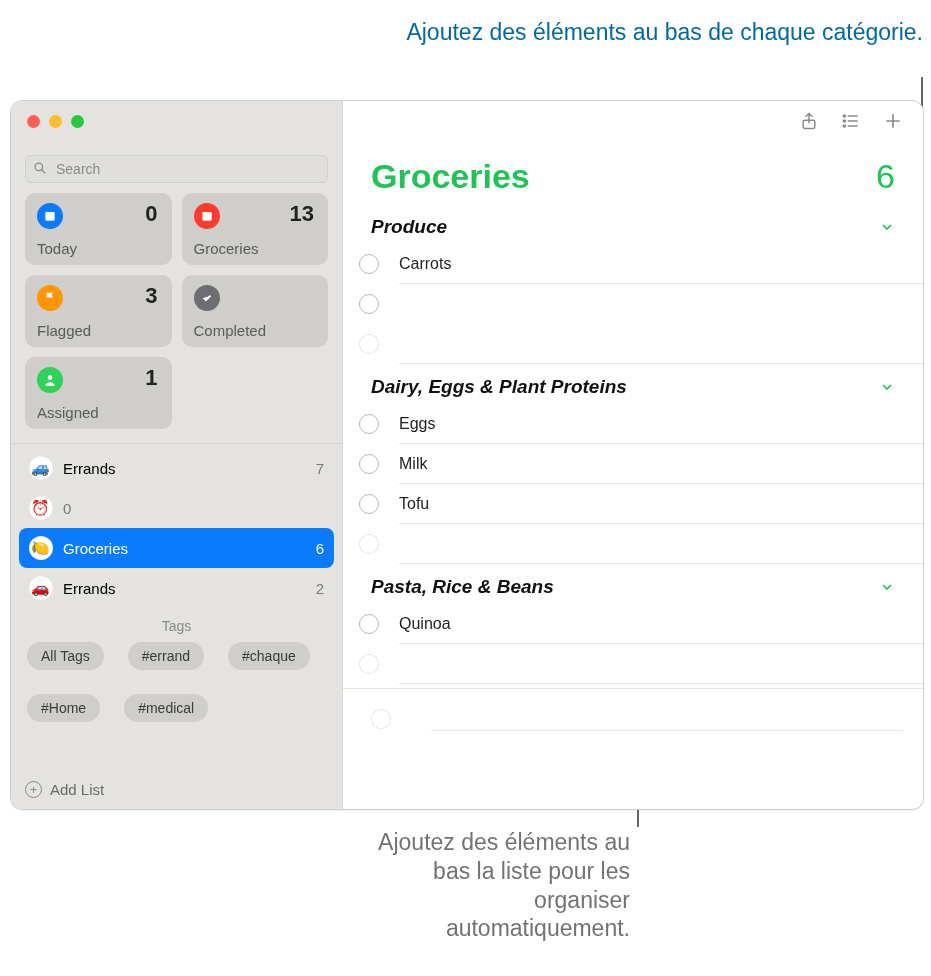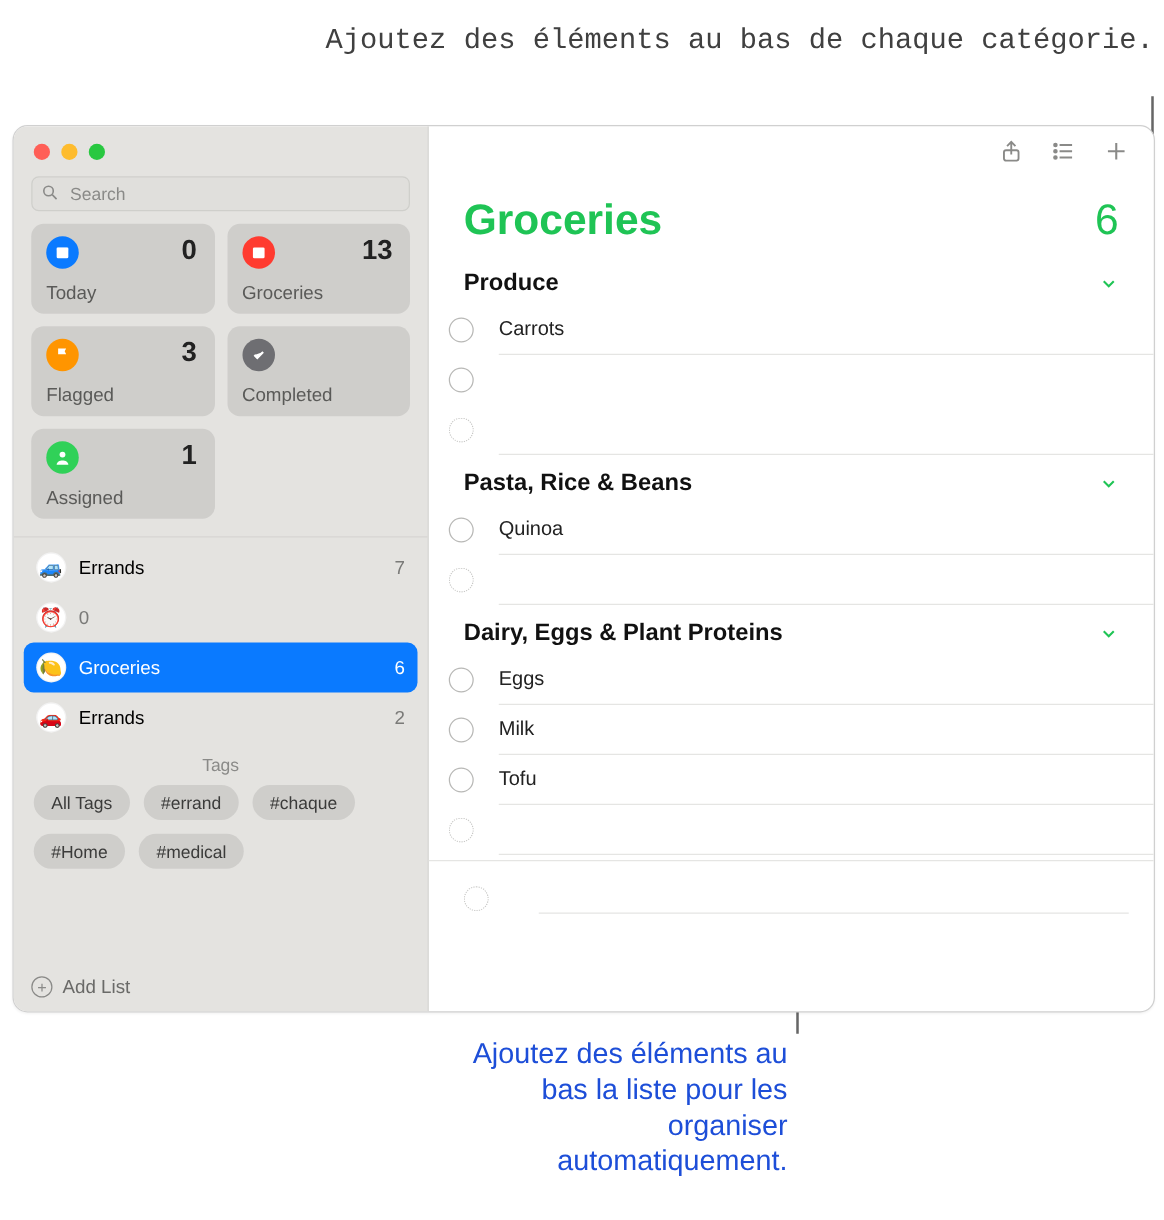--- a/index.html
+++ b/index.html
@@ -1,40 +1,40 @@
 <!DOCTYPE html>
 <html><head>
 <meta charset="utf-8">
 <style>
   * { box-sizing: border-box; margin: 0; padding: 0; font-family: -apple-system, "Helvetica Neue", Arial, sans-serif; }
   body { background: #fff; padding: 0; width: 931px; height: 976px; position: relative; }
 
-  .callout-top { position: absolute; top: 18px; right: 8px; text-align: right; font-size: 23px; color: #404040; line-height: 1.25; font-family: Liberation Mono, monospace; }
+  .callout-top { position: absolute; top: 18px; right: 8px; text-align: right; font-size: 23px; color: #0369a1; line-height: 1.25; }
   .callout-top-line { position: absolute; top: 77px; right: 8px; width: 2px; height: 625px; background: #666; }
   .callout-top-line::after { content:""; position:absolute; bottom:0; right:0; width:15px; height:2px; background:#666; }
   .callout-top-line .tick { position:absolute; right:0; width:15px; height:2px; background:#666; }
 
-  .callout-bottom { position: absolute; top: 828px; left: 350px; width: 280px; text-align: right; font-size: 23px; color:#1d4ed8; line-height:1.25; }
+  .callout-bottom { position: absolute; top: 828px; left: 350px; width: 280px; text-align: right; font-size: 23px; color:#737373; line-height:1.25; }
   .callout-bottom-line { position: absolute; top: 757px; left: 637px; width:2px; height:70px; background:#666; }
 
   .window {
     position: absolute; top: 100px; left: 10px; width: 914px; height: 710px;
     border: 1px solid #d0d0d0; border-radius: 12px; overflow: hidden;
     background: #fff; box-shadow: 0 1px 2px rgba(0,0,0,0.05);
     display: flex;
   }
 
   
   .sidebar { width: 332px; background: #e4e3e0; display:flex; flex-direction:column; border-right:1px solid #d8d8d5; }
   .titlebar { height: 40px; display:flex; align-items:center; padding-left:16px; gap:9px; }
   .tl-btn { width:13px; height:13px; border-radius:50%; }
   .tl-close { background:#ff5f57; } .tl-min{background:#febc2e;} .tl-max{background:#28c840;}
 
   .search-row { padding: 0 14px 10px; }
-  .search { position:relative; }
+  .search { position:relative;margin-top:14px; }
   .search input {
     width:100%; height:28px; border:1px solid #cfcfcb; border-radius:6px;
     background:#e0dfdc; padding-left:30px; font-size:14px; color:#555;
   }
   .search input::placeholder { color:#8a8a88; }
   .mag { position:absolute; left:8px; top:6px; width:14px; height:14px; }
 
   .smart-grid { padding: 0 14px; display:grid; grid-template-columns:1fr 1fr; gap:10px; }
   .smart {
     background:#cfcecb; border-radius:10px; height:72px; padding:10px 12px 8px;
@@ -50,37 +50,37 @@
   .lists { margin-top:14px; padding: 4px 8px 0; border-top:1px solid #d6d5d2; flex:0; }
   .list-row { display:flex; align-items:center; height:40px; padding:0 10px; border-radius:8px; gap:10px; cursor:pointer; }
   .list-row.sel { background:#0a7aff; color:#fff; }
   .list-row .emoji { width:24px; height:24px; border-radius:50%; display:flex; align-items:center; justify-content:center; font-size:15px; background:#fff; box-shadow:0 0 0 1px rgba(0,0,0,0.05) inset; }
   .list-row .nm { flex:1; font-size:15px; }
   .list-row .ct { font-size:15px; color:#7a7a78; }
   .list-row.sel .ct { color:#fff; }
 
   .tags-section { padding: 10px 16px 4px; }
   .tags-hdr { font-size:14px; color:#8a8a88; margin-bottom:8px;text-align:center; }
-  .tag-row { display:flex; flex-wrap:wrap; gap:11px; }
+  .tag-row { display:flex; flex-wrap:wrap; gap:24px; }
   .tag { background:#cfcecb; border-radius:14px; padding:6px 14px; font-size:14px; color:#3b3b3a; cursor:pointer; }
 
   .addlist { margin-top:auto; height:40px; display:flex; align-items:center; gap:8px; padding-left:14px; color:#6a6a68; font-size:15px; cursor:pointer; }
   .addlist .plus-circ{ width:17px;height:17px;border:1.5px solid #8a8a88;border-radius:50%;display:flex;align-items:center;justify-content:center;font-size:13px;line-height:1;color:#8a8a88;}
 
   
   .main { flex:1; display:flex; flex-direction:column; }
   .tbar { height:40px; display:flex; align-items:center; justify-content:flex-end; gap:22px; padding-right:20px; }
   .tbar .tbtn{ width:20px;height:20px; cursor:pointer; color:#8a8a88; }
 
   .list-title { display:flex; align-items:baseline; justify-content:space-between; padding:16px 28px 8px; }
   .list-title h1 { font-size:34px; font-weight:700; color:#1fc455; }
   .list-title .big { font-size:34px; font-weight:400; color:#1fc455; }
 
   .section { padding: 6px 0 0 0; }
-  .sec-hdr { display:flex; align-items:center; justify-content:space-between; padding:6px 28px 6px; }
+  .sec-hdr { display:flex; align-items:center; justify-content:space-between; padding:6px 28px 6px;font-style:italic; }
   .sec-hdr h3 { font-size:19px; font-weight:700; color:#111; }
   .chev { color:#1fc455; cursor:pointer; width:16px;height:16px; }
 
   .item { display:flex; align-items:center; height:40px; padding-left:16px; }
   .item .rb { width:20px;height:20px;border:1.5px solid #b8b8b6;border-radius:50%; margin-right:20px; flex-shrink:0; cursor:pointer;}
   .item .rb.dashed{ border-style:dotted; border-color:#c8c8c6;}
   .item .txt { flex:1; font-size:16px; color:#222; border-bottom:1px solid #e5e5e3; height:100%; display:flex; align-items:center; }
   .item .txt.empty{ color:transparent; }
   .item.ghost .txt{ border-bottom:1px solid #e5e5e3;}
 
@@ -249,60 +249,60 @@
         <span class="rb"></span>
       </div>
       <div class="item ghost">
         <span class="rb dashed"></span>
         <span class="txt empty">.</span>
       </div>
     </div>
 
     <div class="section">
       <div class="sec-hdr">
+        <h3>Dairy, Eggs &amp; Plant Proteins</h3>
+        <svg class="chev" viewBox="0 0 24 24" fill="none" stroke="currentColor" stroke-width="2.5">
+            <path d="M6 9l6 6 6-6"></path>
+          </svg>
+      </div>
+      <div class="item">
+        <span class="rb"></span>
+        <span class="txt">Eggs</span>
+      </div>
+      <div class="item">
+        <span class="rb"></span>
+        <span class="txt">Milk</span>
+      </div>
+      <div class="item">
+        <span class="rb"></span>
+        <span class="txt">Tofu</span>
+      </div>
+      <div class="item ghost">
+        <span class="rb dashed"></span>
+        <span class="txt empty">.</span>
+      </div>
+    </div>
+
+    <div class="section">
+      <div class="sec-hdr">
         <h3>Pasta, Rice &amp; Beans</h3>
         <svg class="chev" viewBox="0 0 24 24" fill="none" stroke="currentColor" stroke-width="2.5">
             <path d="M6 9l6 6 6-6"></path>
           </svg>
       </div>
       <div class="item">
         <span class="rb"></span>
         <span class="txt">Quinoa</span>
       </div>
       <div class="item ghost">
         <span class="rb dashed"></span>
         <span class="txt empty">.</span>
       </div>
     </div>
 
-    <div class="section">
-      <div class="sec-hdr">
-        <h3>Dairy, Eggs &amp; Plant Proteins</h3>
-        <svg class="chev" viewBox="0 0 24 24" fill="none" stroke="currentColor" stroke-width="2.5">
-            <path d="M6 9l6 6 6-6"></path>
-          </svg>
-      </div>
-      <div class="item">
-        <span class="rb"></span>
-        <span class="txt">Eggs</span>
-      </div>
-      <div class="item">
-        <span class="rb"></span>
-        <span class="txt">Milk</span>
-      </div>
-      <div class="item">
-        <span class="rb"></span>
-        <span class="txt">Tofu</span>
-      </div>
-      <div class="item ghost">
-        <span class="rb dashed"></span>
-        <span class="txt empty">.</span>
-      </div>
-    </div>
-
     <div class="bottom-add-wrap">
       <div class="bottom-add">
         <span class="rb"></span>
         <span class="line"></span>
       </div>
     </div>
 
   </div>
 </div>
 

